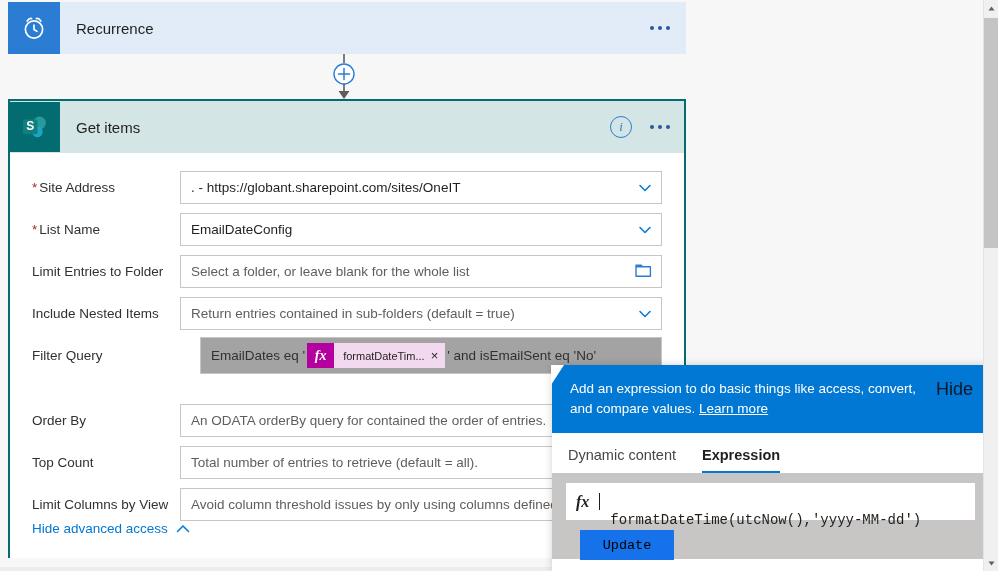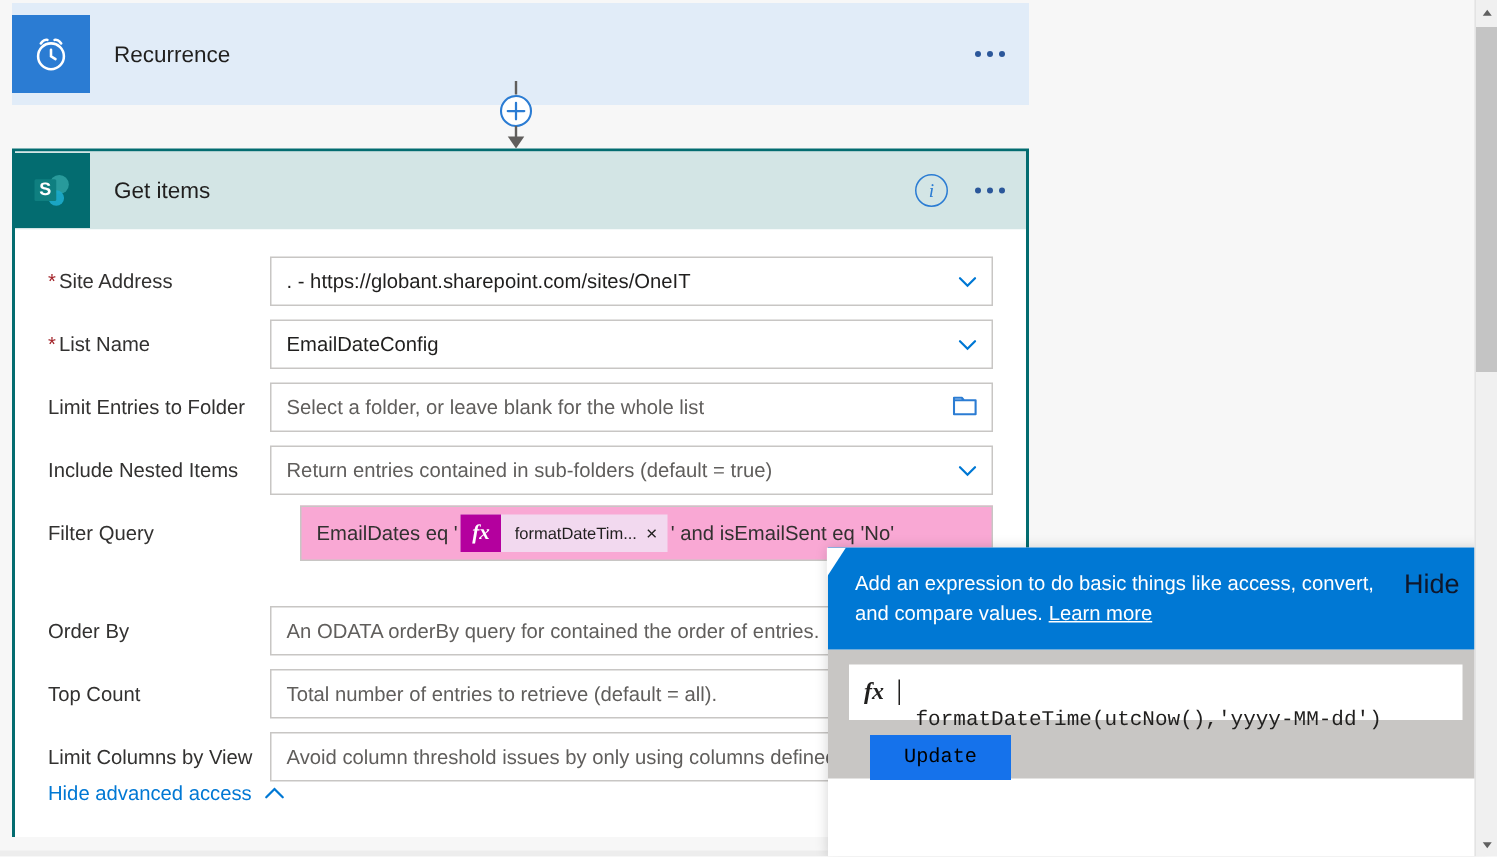--- a/index.html
+++ b/index.html
@@ -9,21 +9,21 @@
     overflow: hidden;
     background: #f7f7f7;
     font-family: "Liberation Sans", sans-serif;
     font-size: 14px;
     color: #323130;
   }
   #root { position: relative; width: 998px; height: 571px; background: #f7f7f7; overflow: hidden; }
 
   
   .rec-card {
-    position: absolute; left: 8px; top: 2px; width: 678px; height: 68px;
+    position: absolute; left: 8px; top: 2px; width: 678px; height: 52px;
     background: #e1ecf8; display: flex; align-items: center;
   }
   .rec-icon {
     width: 52px; height: 52px; background: #2b7cd3;
     display: flex; align-items: center; justify-content: center; flex: 0 0 52px;
   }
   .rec-title { margin-left: 16px; font-size: 15px; color: #201f1e; }
   .ellipsis-btn {
     position: absolute; right: 16px; top: 50%; transform: translateY(-50%);
     display: flex; gap: 4px; cursor: pointer;
@@ -69,21 +69,21 @@
   .chev {
     position: absolute; right: 9px; top: 50%; transform: translateY(-50%);
     width: 14px; height: 14px;
   }
   .folder-ico { position: absolute; right: 9px; top: 50%; transform: translateY(-50%); }
 
   
   .row-filter { align-items: flex-start; height: auto; }
   .filter-field {
     position: relative; flex: 1; margin-right: 22px; min-height: 37px;
-    border: 1px solid #c8c6c4; background: #f9a8d4; display: flex; align-items: center;
+    border: 1px solid #c8c6c4; background: #a3a3a3; display: flex; align-items: center;
     padding: 0 10px; font-size: 13.5px; white-space: nowrap; overflow: hidden;
   }
   .token { display: inline-flex; align-items: center; height: 25px; background: #f2d9ef; margin: 0 2px; }
   .token-fx {
     width: 27px; height: 25px; background: #ae view; background: #b4009e; color: #fff;
     display: flex; align-items: center; justify-content: center;
     font-family: "Liberation Serif", serif; font-style: italic; font-size: 14px; font-weight: bold;
   }
   .token-label { padding: 0 6px 0 9px; color: #201f1e; font-size: 11px; }
   .token-x { padding-right: 7px; color: #201f1e; font-size: 13px; cursor: pointer; }
@@ -295,20 +295,24 @@
 
     <div class="expr-tip">
       <div class="tip-notch"></div>
       <div class="expr-tip-text">
         <span>Add an expression to do basic things like access, convert, and compare values.</span>
         <a href="#">Learn more</a>
       </div>
       <div class="expr-hide">Hide</div>
     </div>
 
+    <div class="expr-tabs">
+      <div class="tab">Dynamic content</div>
+      <div class="tab active">Expression</div>
+    </div>
 
     <div class="expr-editor-wrap">
       <div class="expr-input">
         <span class="expr-fx">fx</span>
         <span class="expr-caret"></span>
         <span class="expr-text">formatDateTime(utcNow(),'yyyy-MM-dd')</span>
       </div>
       <button class="expr-btn">Update</button>
     </div>
   </div>

